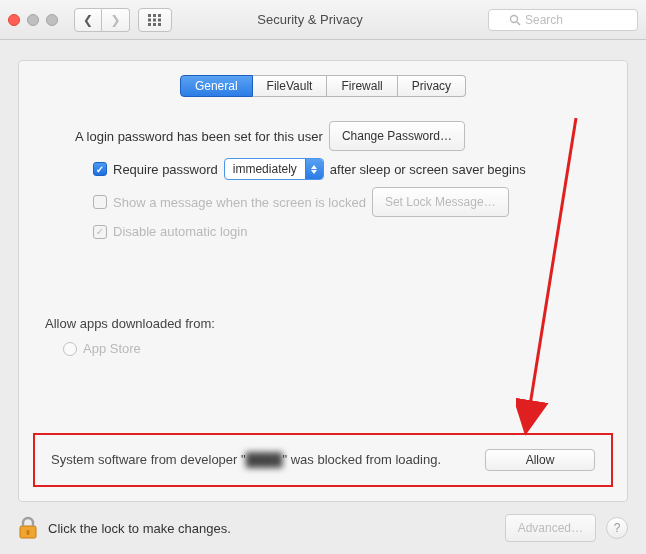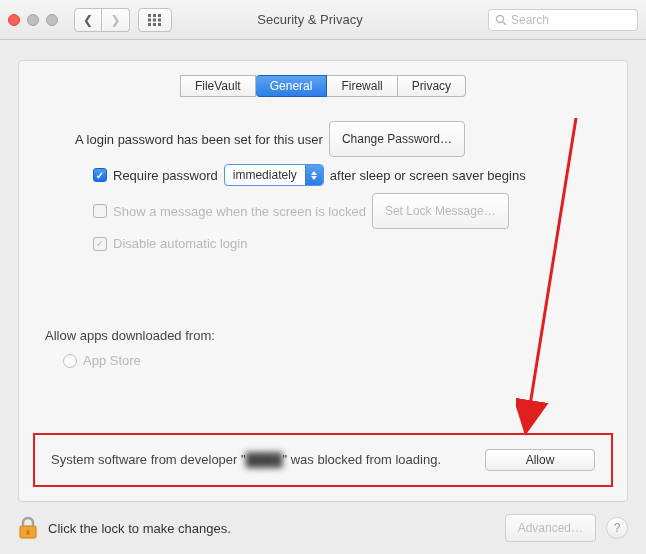--- a/index.html
+++ b/index.html
@@ -48,21 +48,21 @@
   }
   .grid-btn svg { display:block; }
 
   .title-text { flex: 1; text-align: center; font-size: 13px; color: #4b4b4b; padding-right: 40px; }
 
   .search {
     width: 150px; height: 22px;
     border: 1px solid #cfcfcf; border-radius: 4px;
     background: #fff;
     display: flex; align-items: center; gap: 4px;
-    padding: 0 6px;
+    padding: 0 20px;
     color: #bdbdbd; font-size: 12px;
   }
 
   
   .panel {
     position: absolute;
     top: 60px; left: 18px; right: 18px; bottom: 52px;
     background: #f6f6f6;
     border: 1px solid #d5d5d5;
     border-radius: 4px;
@@ -82,21 +82,21 @@
   .tab.first { border-radius: 4px 0 0 4px; }
   .tab.last { border-radius: 0 4px 4px 0; text-align: right; }
   .tab.selected {
     background: linear-gradient(#5aa3f2,#2c7de6);
     color: #fff; border-color: #1d5fbf;
   }
 
   .row { display: flex; align-items: center; gap: 6px; margin-bottom: 7px; }
 
   .mac-button {
-    height: 36px; padding: 0 12px;
+    height: 30px; padding: 0 12px;
     background: linear-gradient(#ffffff,#f1f1f1);
     border: 1px solid #bdbdbd; border-radius: 4px;
     font-size: 12px; color: #333;
     display: inline-flex; align-items: center; justify-content: center;
   }
   .mac-button.disabled { color: #b9b9b9; }
 
   .checkbox {
     width: 14px; height: 14px; border-radius: 3px;
     border: 1px solid #b3b3b3; background: #fff;
@@ -217,22 +217,22 @@
       <circle cx="5" cy="5" r="3.5" fill="none" stroke="#b8b8b8" stroke-width="1.4"></circle>
       <line x1="8" y1="8" x2="11" y2="11" stroke="#b8b8b8" stroke-width="1.6"></line>
     </svg>
     <span>Search</span>
   </div>
 </div>
 
 <div class="panel">
 
   <div class="tabs">
+    <div class="tab first selected">General</div>
     <div class="tab">FileVault</div>
-    <div class="tab first selected">General</div>
     <div class="tab">Firewall</div>
     <div class="tab last">Privacy</div>
   </div>
 
   <div class="row" style="margin-left:30px;">
     <span>A login password has been set for this user</span>
     <div class="mac-button">Change Password…</div>
   </div>
 
   <div class="row" style="margin-left:48px;">

